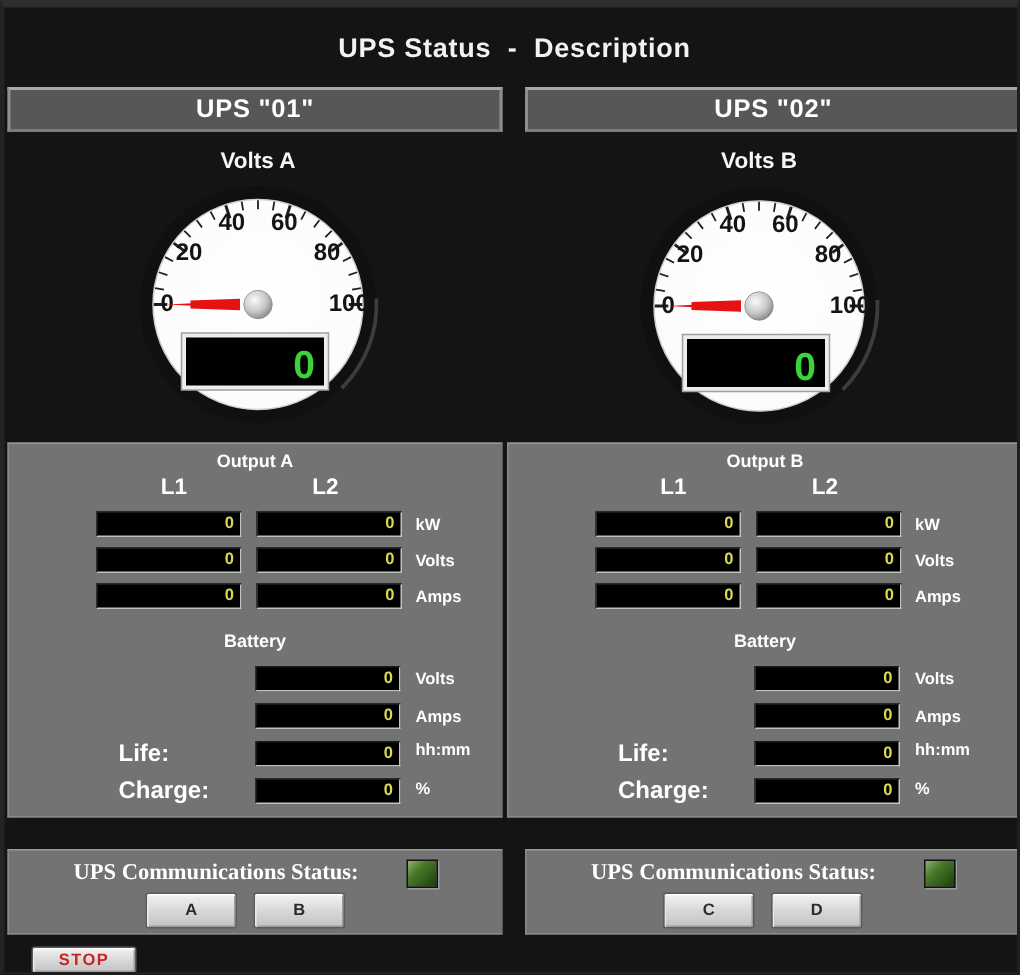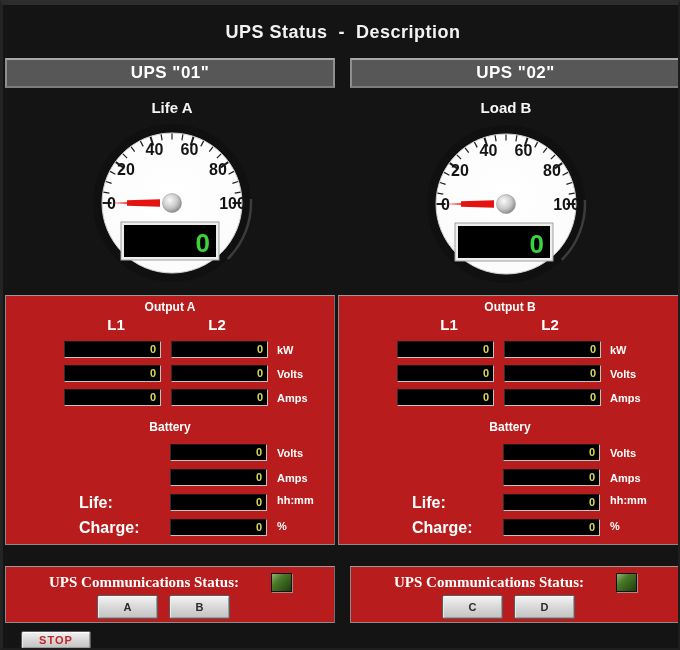--- a/index.html
+++ b/index.html
@@ -19,21 +19,21 @@
     border:2px solid;border-color:#a8a8a8 #8f8f8f #7c7c7c #8f8f8f;
     box-sizing:border-box;color:#fff;font-size:17px;font-weight:bold;
     text-align:center;line-height:25px;letter-spacing:.5px;
   }
   .gtitle{
     position:absolute;top:94px;width:170px;text-align:center;
     color:#f5f5f5;font-size:15px;font-weight:bold;
   }
   .gauge{position:absolute;width:170px;height:170px;}
   .panel{
-    position:absolute;background:#b91c1c;box-sizing:border-box;
+    position:absolute;background:#737373;box-sizing:border-box;
     border:1px solid;border-color:#9a9a9a #6e6e6e #8a8a8a #8a8a8a;
   }
   .phead{position:absolute;width:100%;text-align:center;color:#fff;
     font-size:12px;font-weight:bold;}
   .lhead{position:absolute;color:#fff;font-size:15px;font-weight:bold;
     width:60px;text-align:center;}
   .disp{
     position:absolute;width:97px;height:17px;background:#000;box-sizing:border-box;
     border:1px solid;border-color:#1a1a1a #c2c2c2 #c2c2c2 #2e2e2e;
     color:#d9d955;font-size:11px;font-weight:bold;text-align:right;
@@ -65,22 +65,22 @@
 </head>
 <body>
 
 <div id="app">
 
   <div class="title">UPS Status  -  Description</div>
 
   <div class="hdrbar" style="left:2px;width:330px;">UPS "01"</div>
   <div class="hdrbar" style="left:347px;width:331px;">UPS "02"</div>
 
-  <div class="gtitle" style="left:84px;">Life A</div>
-  <div class="gtitle" style="left:418px;">Load B</div>
+  <div class="gtitle" style="left:84px;">Volts A</div>
+  <div class="gtitle" style="left:418px;">Volts B</div>
 
   <svg class="gauge" style="left:84px;top:113px;" viewBox="-85 -85 170 170">
     <defs>
       <radialGradient id="hubG" cx="38%" cy="35%" r="75%">
         <stop offset="0%" stop-color="#fafafa"></stop>
           <stop offset="55%" stop-color="#c7c7c7"></stop>
         <stop offset="100%" stop-color="#7a7a7a"></stop>
       </radialGradient>
       <radialGradient id="faceG" cx="50%" cy="45%" r="70%">
         <stop offset="0%" stop-color="#ffffff"></stop>

